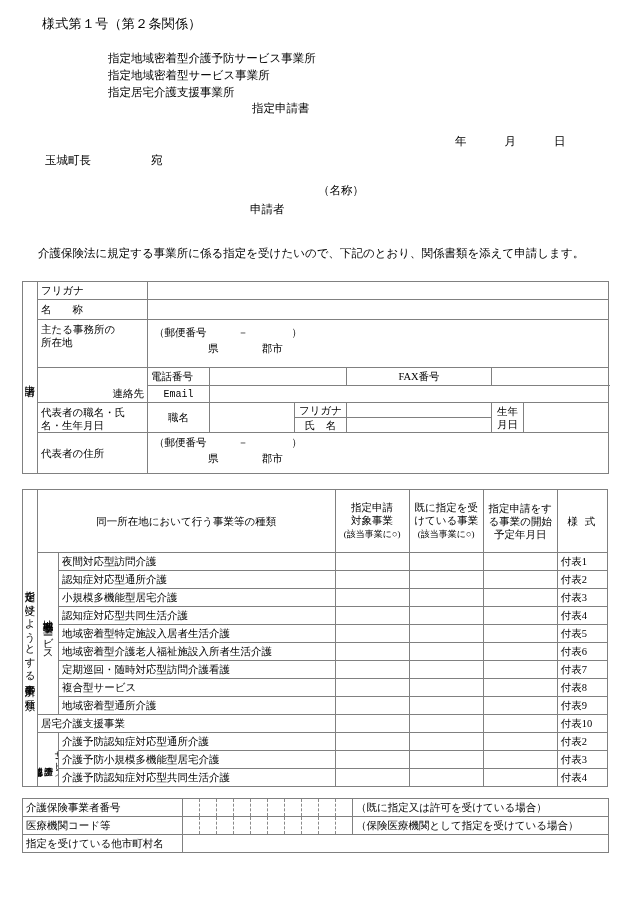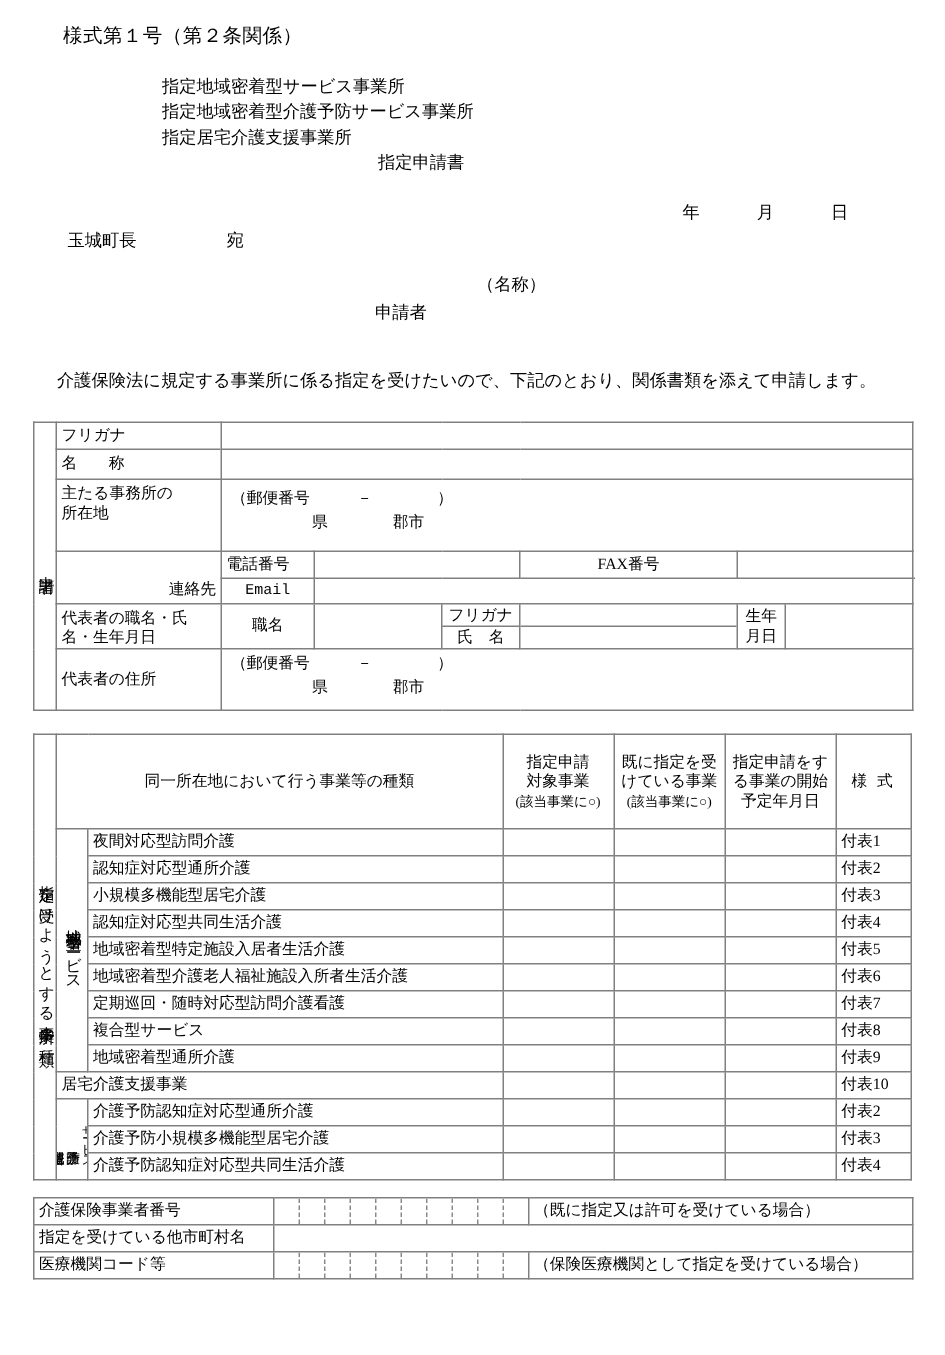--- a/index.html
+++ b/index.html
@@ -160,22 +160,22 @@
   td.nopad { padding: 0; }
 </style>
 </head>
 <body>
 
 <div class="page">
 
   <div class="form-code">様式第１号（第２条関係）</div>
 
   <div class="subject-list">
+    <div>指定地域密着型介護予防サービス事業所</div>
     <div>指定地域密着型サービス事業所</div>
-    <div>指定地域密着型介護予防サービス事業所</div>
     <div>指定居宅介護支援事業所</div>
   </div>
 
   <div class="doc-title">指定申請書</div>
 
   <div class="date-line">
     <span>年</span><span class="gap"></span><span>月</span><span class="gap"></span><span>日</span>
   </div>
 
   <div class="addressee">
@@ -445,37 +445,37 @@
               <i></i>
               <i></i>
               <i></i>
               <i></i>
               <i></i>
           </div>
         </td>
         <td class="note">（既に指定又は許可を受けている場合）</td>
       </tr>
       <tr>
-        <td class="svc-name">指定を受けている他市町村名</td>
-        <td colspan="2"></td>
-      </tr>
-      <tr>
         <td class="svc-name">医療機関コード等</td>
         <td class="nopad">
           <div class="boxrow">
             <i></i>
               <i></i>
               <i></i>
               <i></i>
               <i></i>
               <i></i>
               <i></i>
               <i></i>
               <i></i>
               <i></i>
           </div>
         </td>
         <td class="note">（保険医療機関として指定を受けている場合）</td>
       </tr>
+      <tr>
+        <td class="svc-name">指定を受けている他市町村名</td>
+        <td colspan="2"></td>
+      </tr>
     </tbody>
   </table>
 
 </div>
 
 </body></html>

